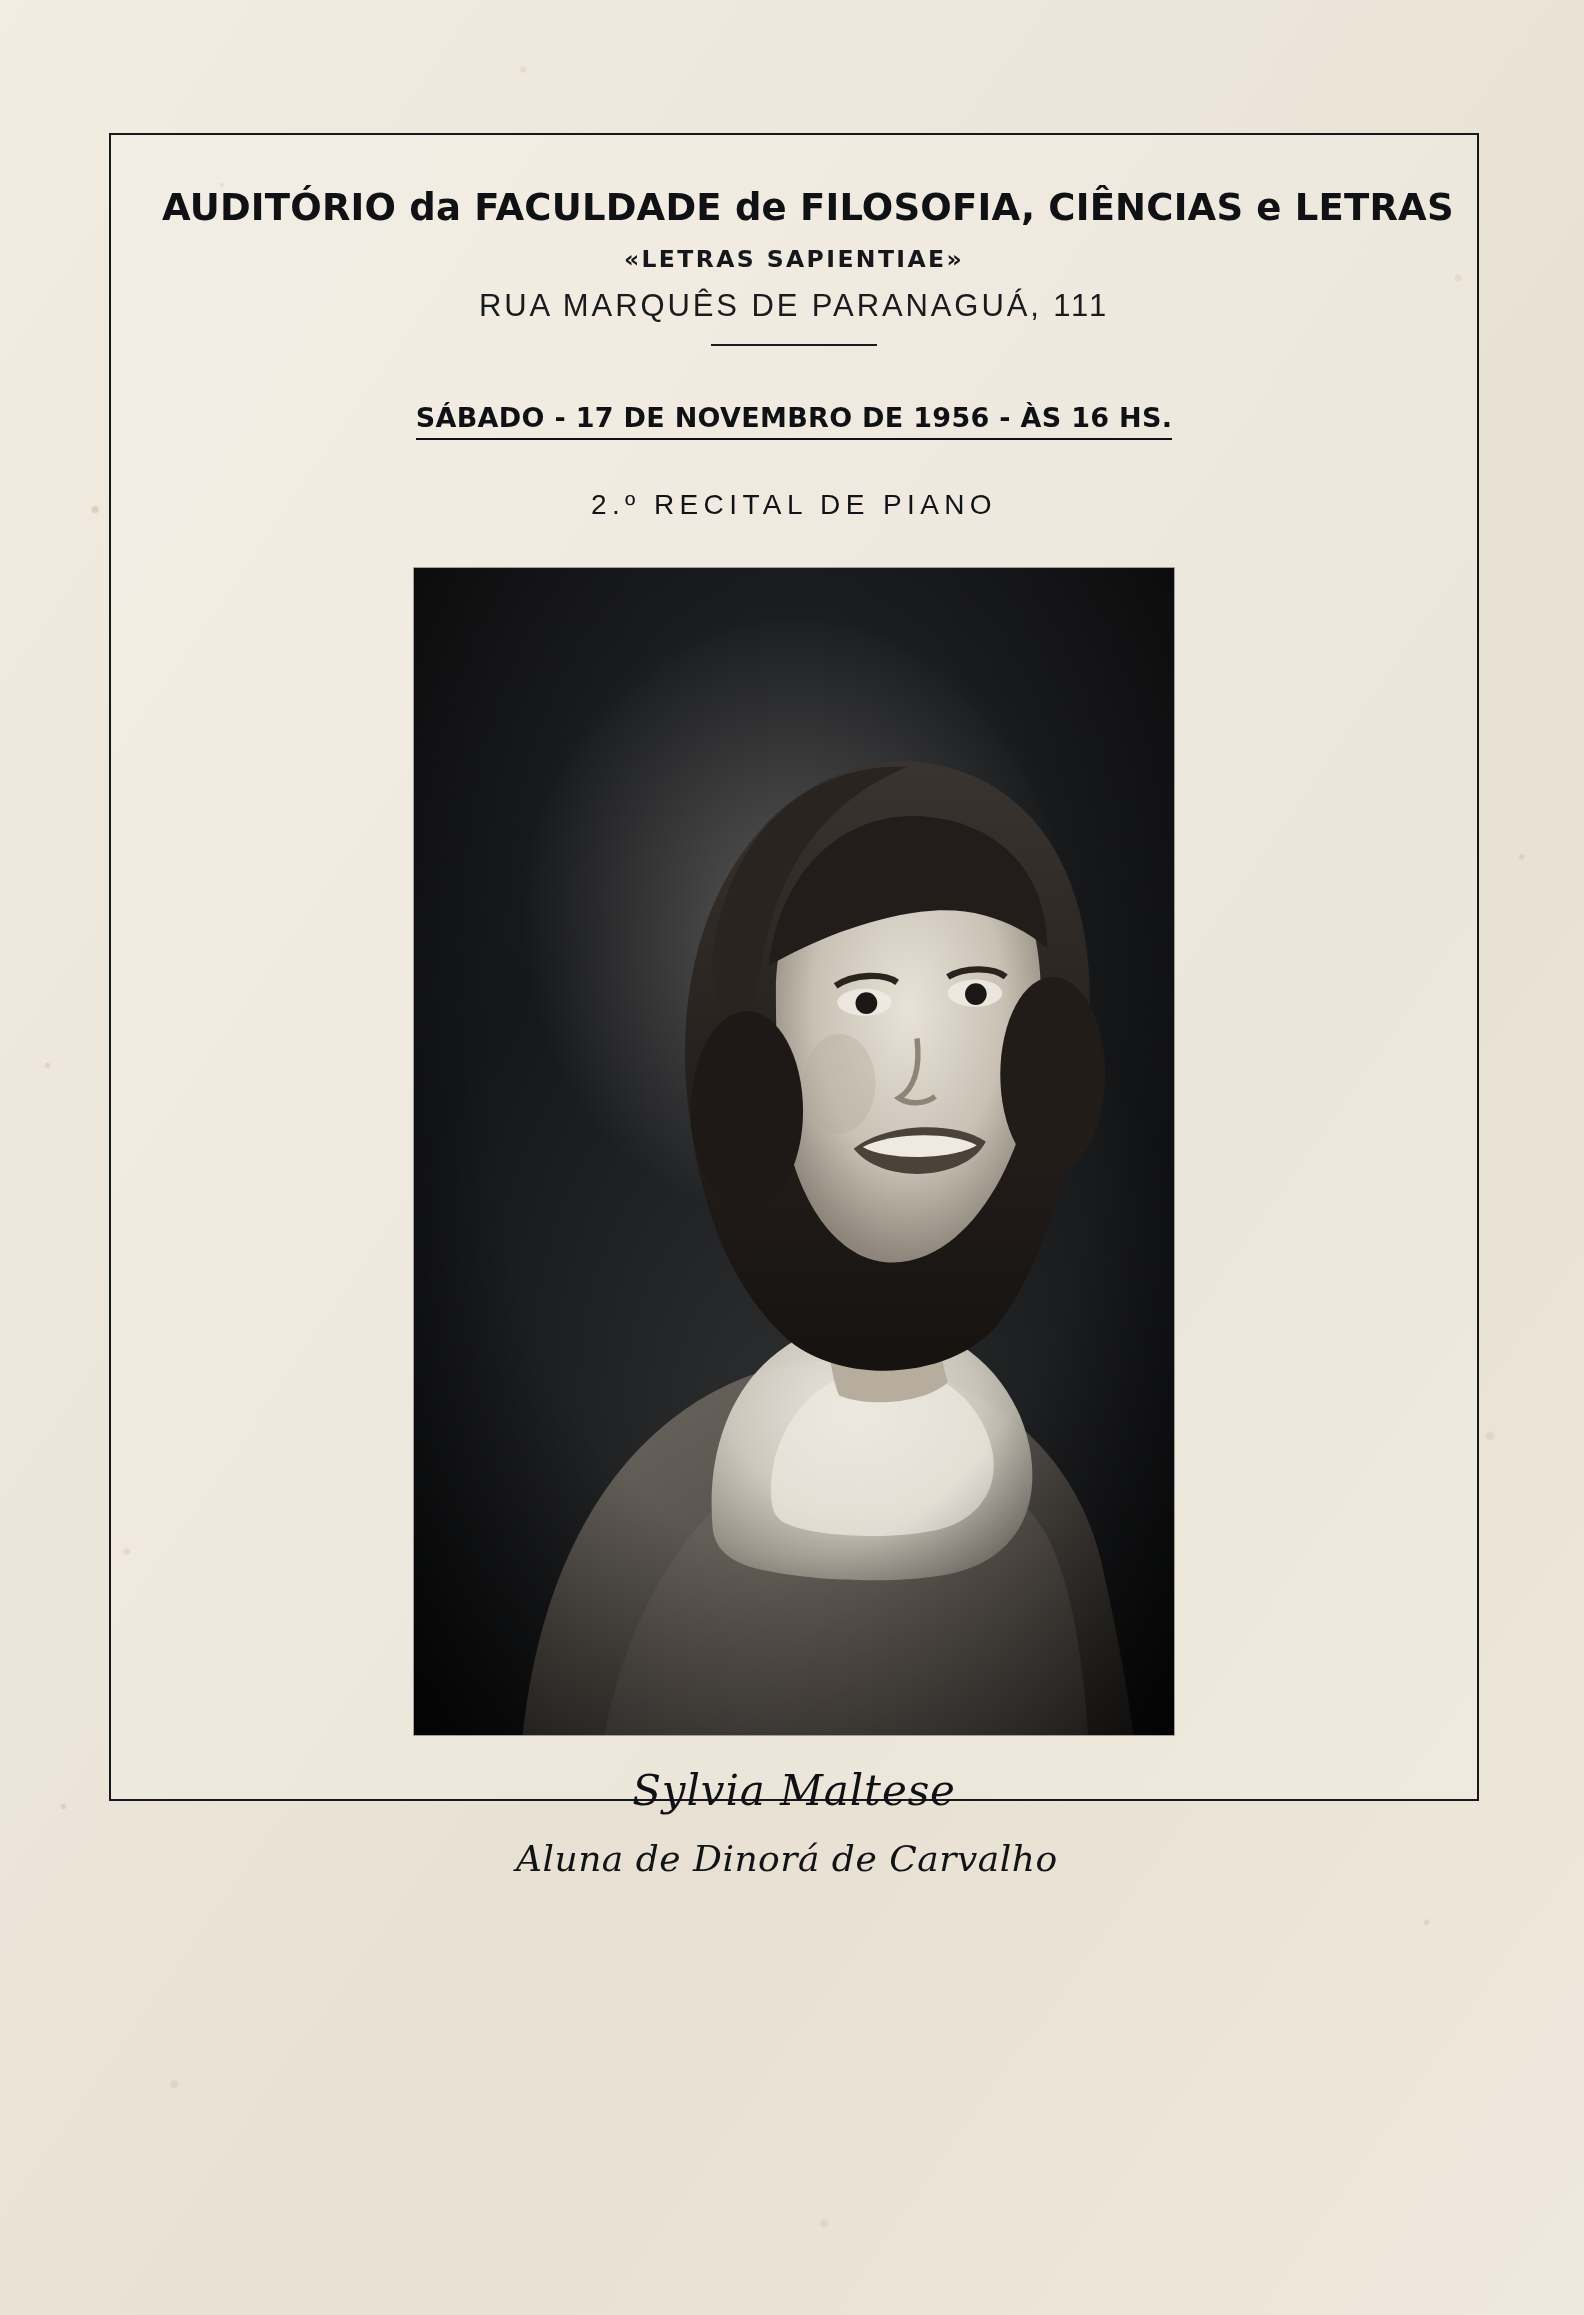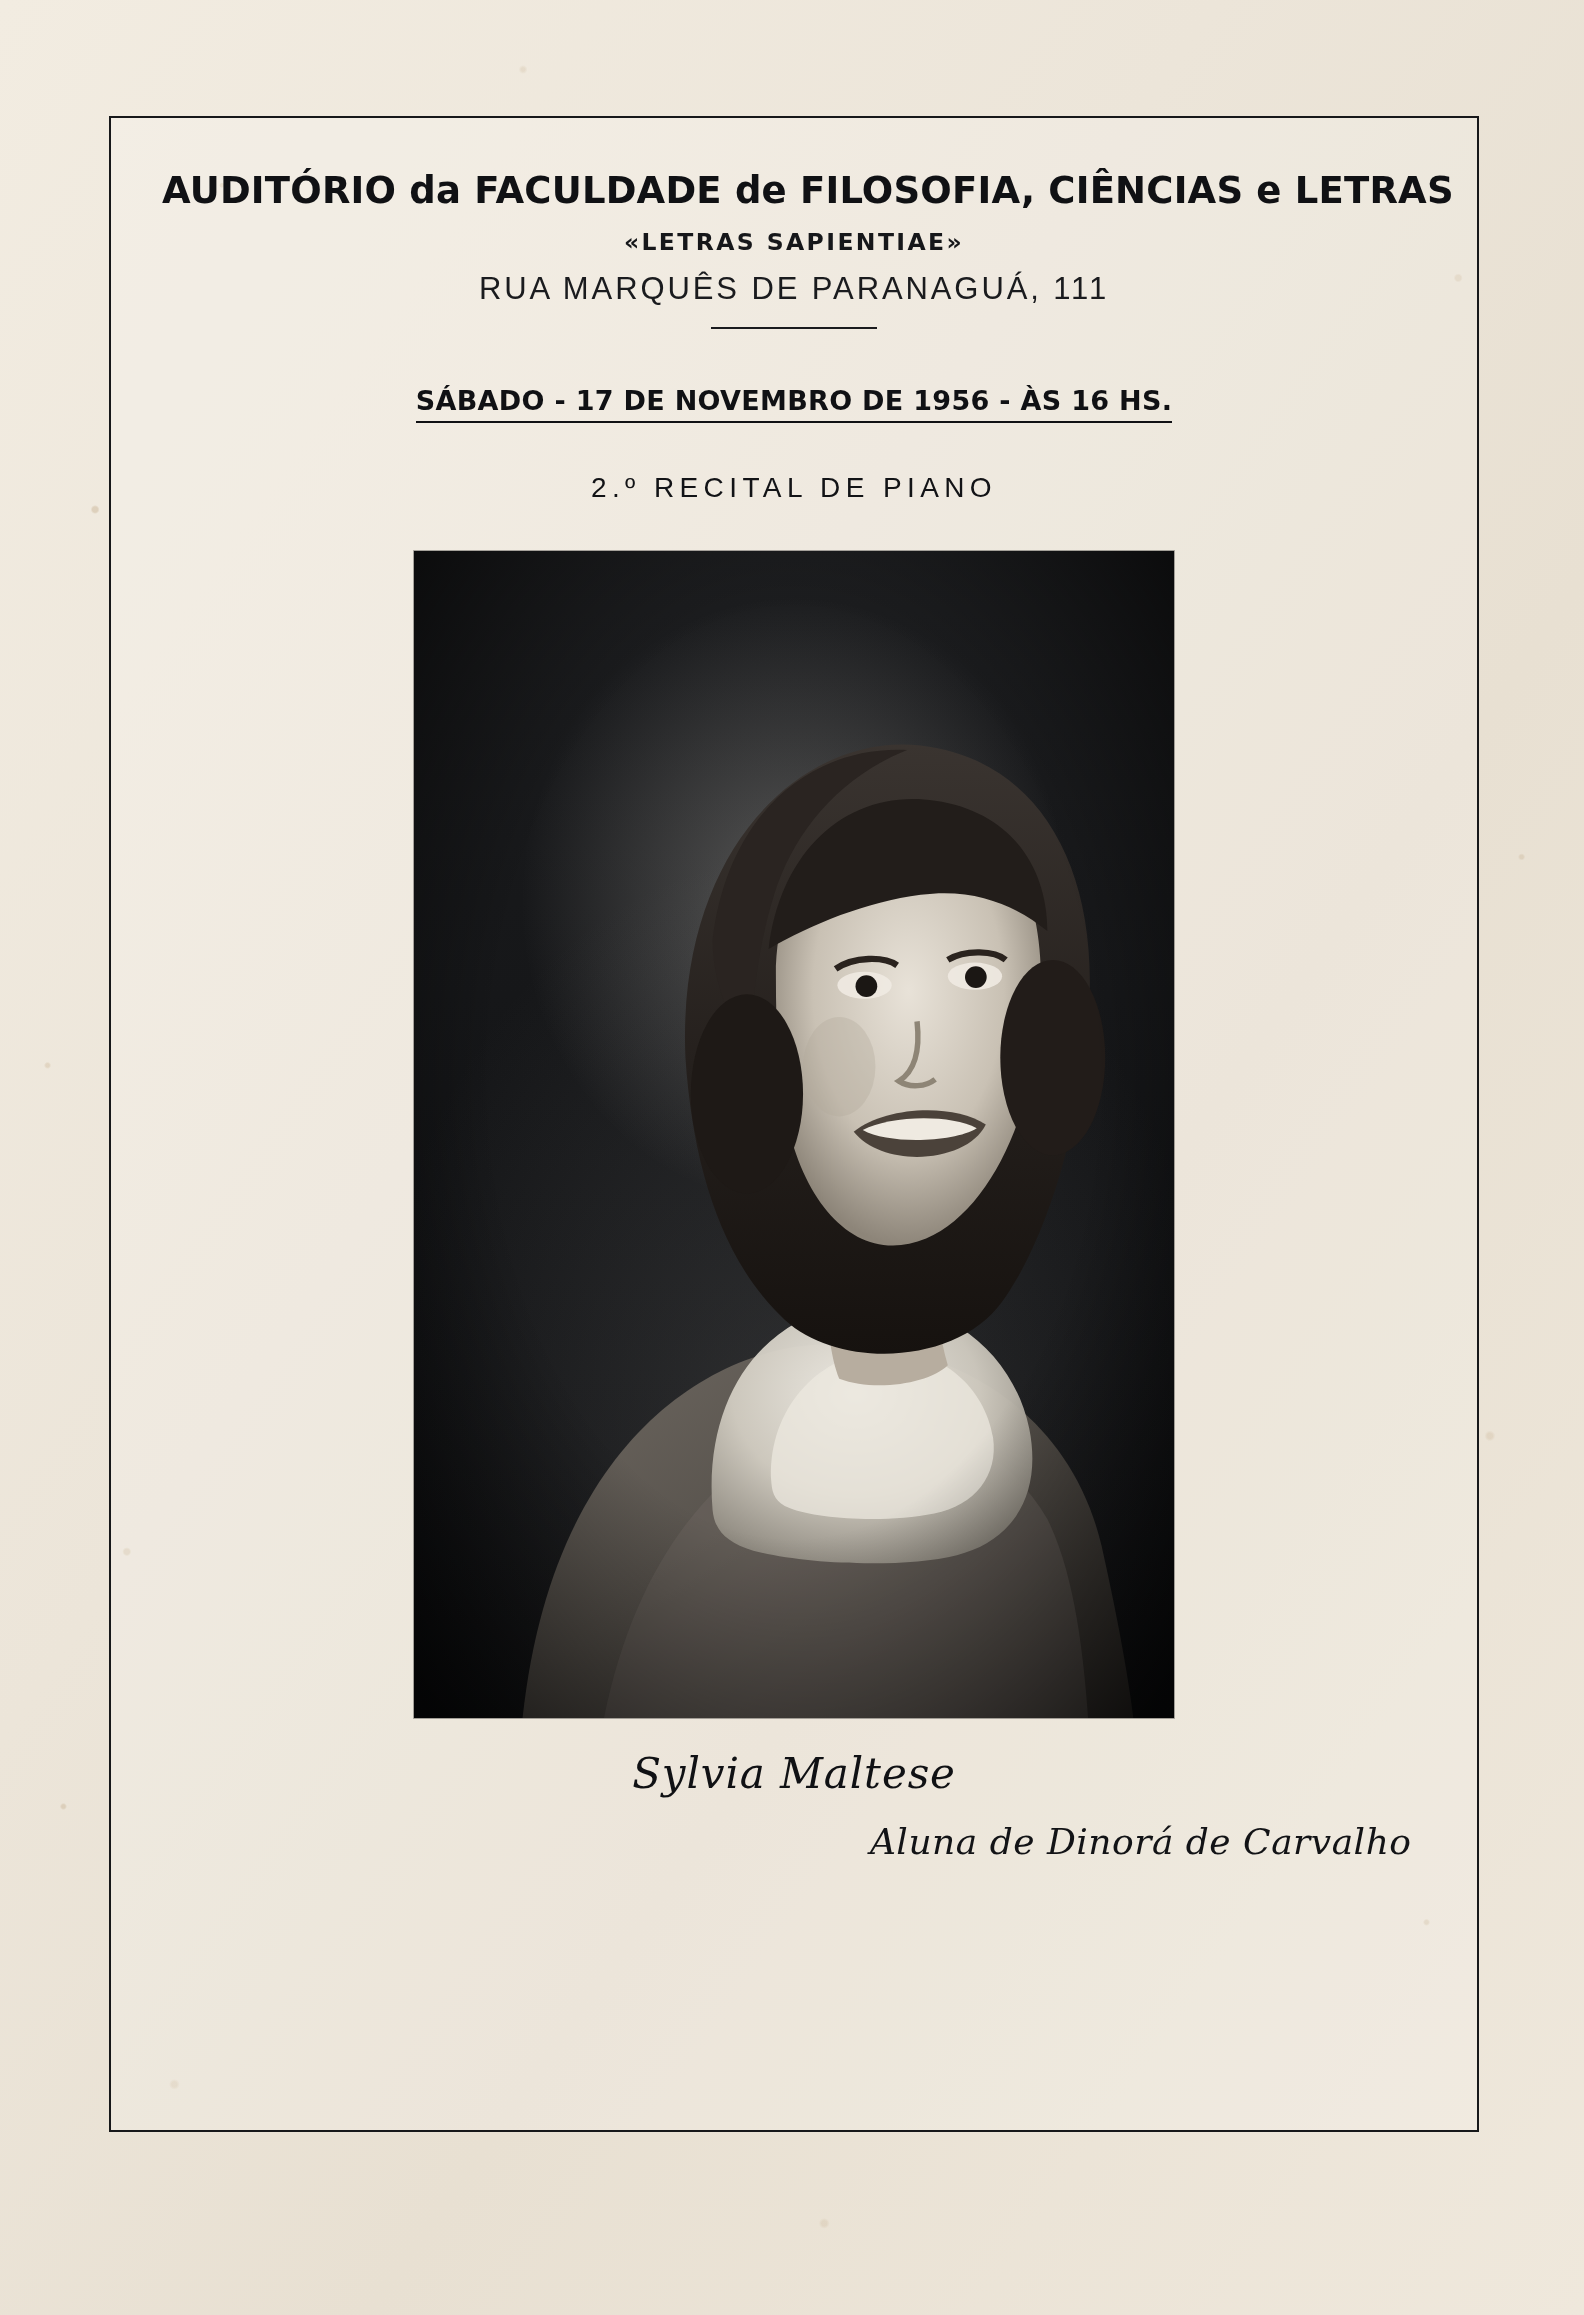--- a/index.html
+++ b/index.html
@@ -32,23 +32,23 @@
       radial-gradient(circle at 90% 83%, rgba(178,150,110,0.24) 0 1.8px, rgba(0,0,0,0) 3.6px),
       radial-gradient(circle at 52% 96%, rgba(184,156,116,0.18) 0 2.7px, rgba(0,0,0,0) 5.4px),
       radial-gradient(circle at 33% 3%, rgba(184,156,116,0.18) 0 1.8px, rgba(0,0,0,0) 4.5px),
       linear-gradient(125deg, #f2ece1 0%, #ece5d9 38%, #e8e0d2 62%, #efe8dc 100%);
   }
 
   
   #card-frame {
     position: absolute;
     left: 109px;
-    top: 116px;
+    top: 133px;
     width: 1370px;
-    height: 2016px;
+    height: 1668px;
     border: 2.7px solid #17181a;
     box-sizing: border-box;
     background: rgba(255,255,255,0.18);
   }
 
   .inner {
     position: absolute;
     left: 0;
     top: 0;
     width: 100%;
@@ -156,21 +156,20 @@
     letter-spacing: 3.1px;
     color: #17181a;
     margin-top: 11px;
   }
   .teacher {
     font-family: "DejaVu Serif", serif;
     font-style: italic;
     font-size: 36px;
     color: #121316;
     margin-top: 23.5px;
-    text-align: right;
     padding-right: 14.5px;
     letter-spacing: 0.5px;
   }
 </style>
 </head>
 <body>
 
 <div id="page">
 
   <div id="card-frame">

